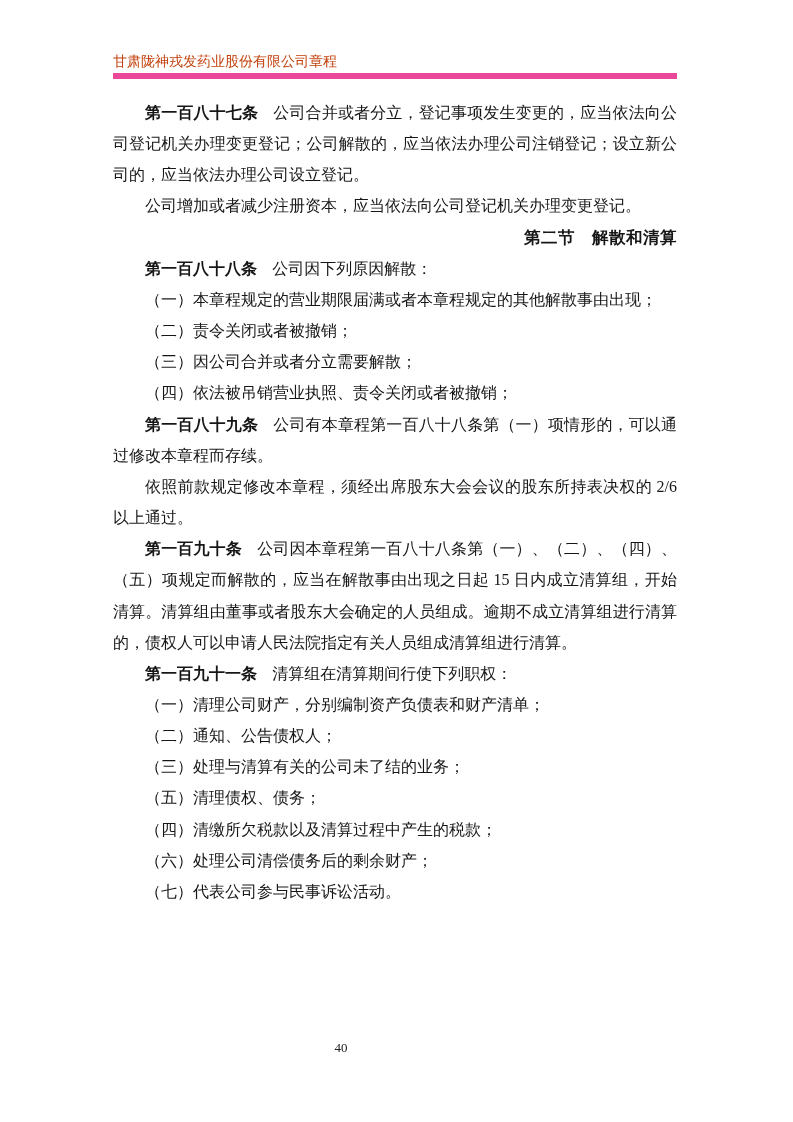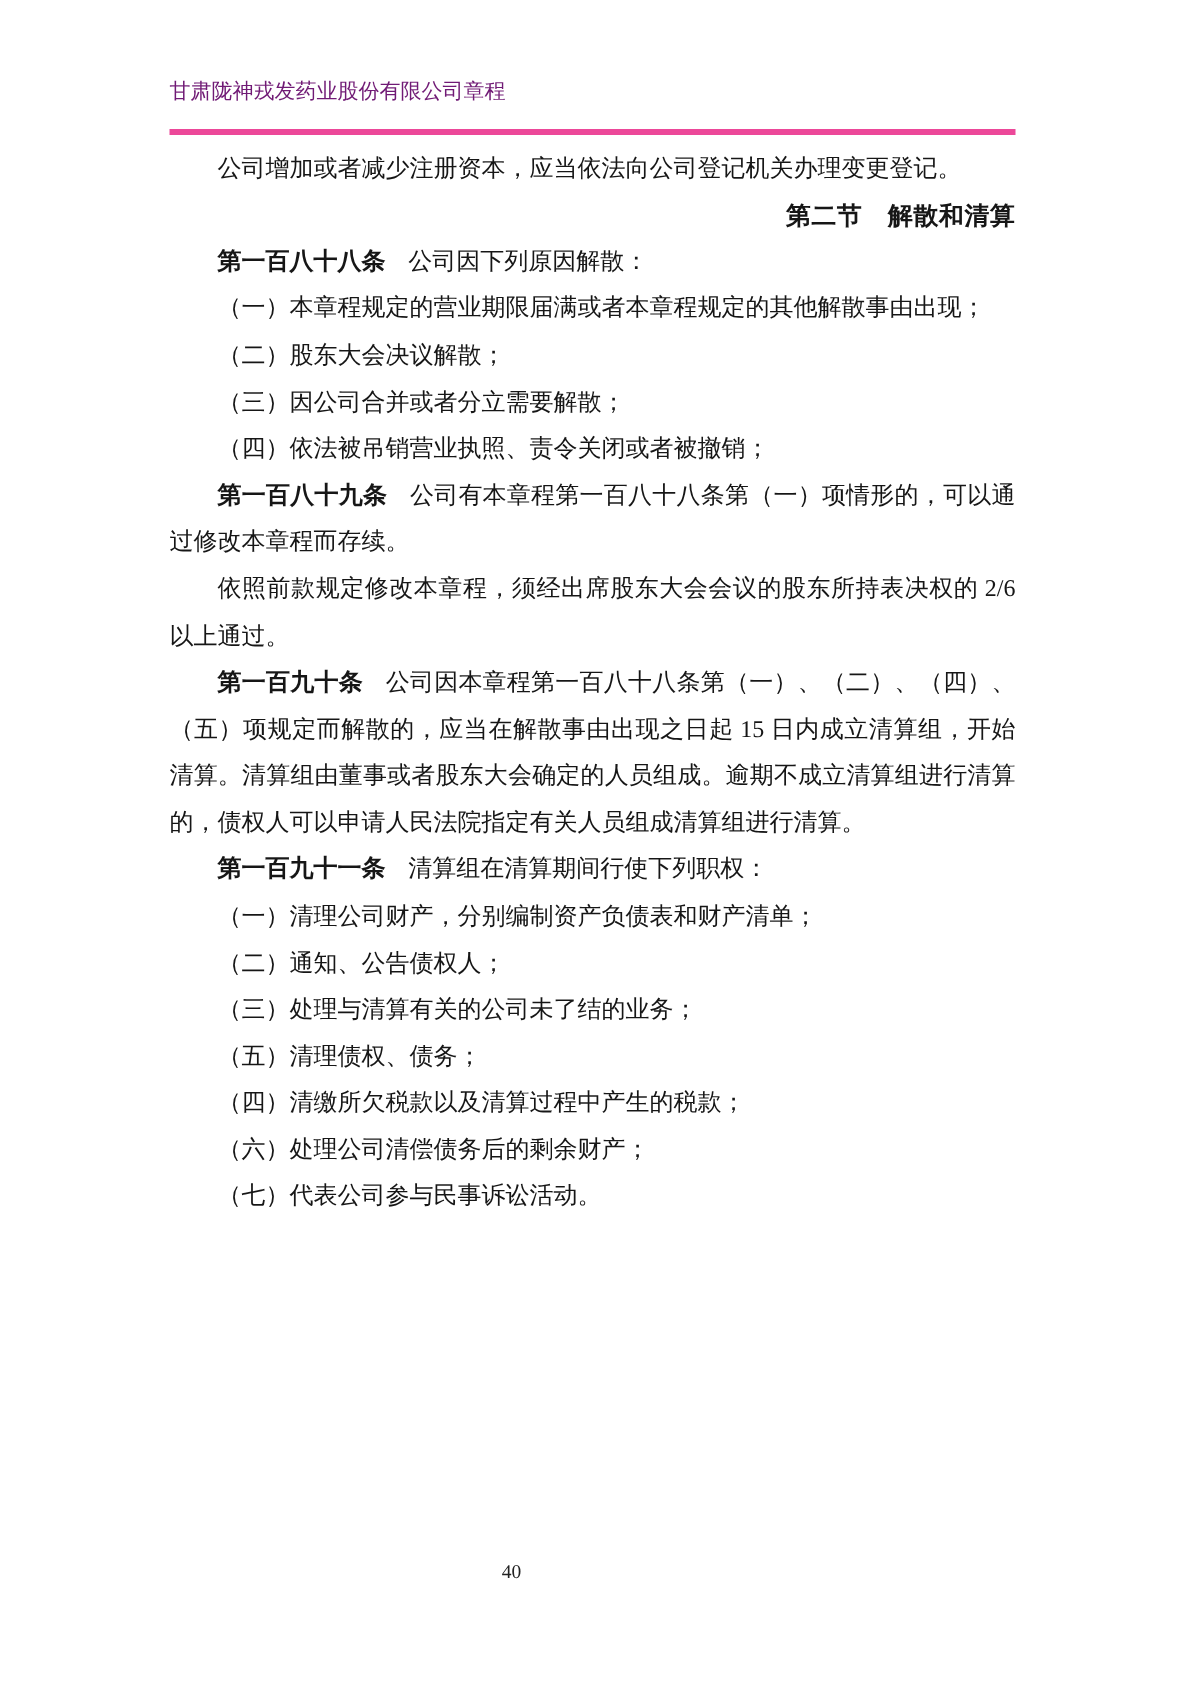--- a/index.html
+++ b/index.html
@@ -9,23 +9,23 @@
     position: relative;
     font-family: "Liberation Serif", "DejaVu Serif", serif;
     color: #1c1c1c;
     overflow: hidden;
   }
   .page { position: absolute; inset: 0; background: #ffffff; }
   .page-header {
     position: absolute;
     left: 113px; width: 564px; top: 52px;
     font-size: 14px; line-height: 20px;
-    color: #701a75;
-    border-bottom: 4px solid #ec4899;
-    padding-bottom: 14px;
+    color: #c2410c;
+    border-bottom: 6px solid #ec4899;
+    padding-bottom: 1px;
   }
   .doc-body {
     position: absolute;
     left: 113px; width: 564px; top: 97px;
     font-size: 16px;
     line-height: 31.15px;
     text-align: justify;
     color: #161616;
   }
   .doc-body p { margin: 0; padding: 0; text-indent: 2em; }
@@ -45,25 +45,26 @@
 </head>
 <body>
 
 <div class="page">
 
   <div class="page-header">
     <span>甘肃陇神戎发药业股份有限公司章程</span>
   </div>
 
   <div class="doc-body">
+      <p class="article"><span class="lead">第一百八十七条</span>公司合并或者分立，登记事项发生变更的，应当依法向公司登记机关办理变更登记；公司解散的，应当依法办理公司注销登记；设立新公司的，应当依法办理公司设立登记。</p>
       <p class="plain">公司增加或者减少注册资本，应当依法向公司登记机关办理变更登记。</p>
       <p class="section">第二节　解散和清算</p>
       <p class="article"><span class="lead">第一百八十八条</span>公司因下列原因解散：</p>
       <p class="plain">（一）本章程规定的营业期限届满或者本章程规定的其他解散事由出现；</p>
-      <p class="plain">（二）股东大会决议解散；</p>
+      <p class="plain">（二）责令关闭或者被撤销；</p>
       <p class="plain">（三）因公司合并或者分立需要解散；</p>
       <p class="plain">（四）依法被吊销营业执照、责令关闭或者被撤销；</p>
       <p class="article"><span class="lead">第一百八十九条</span>公司有本章程第一百八十八条第（一）项情形的，可以通过修改本章程而存续。</p>
       <p class="plain">依照前款规定修改本章程，须经出席股东大会会议的股东所持表决权的 2/6 以上通过。</p>
       <p class="article"><span class="lead">第一百九十条</span>公司因本章程第一百八十八条第（一）、（二）、（四）、（五）项规定而解散的，应当在解散事由出现之日起 15 日内成立清算组，开始清算。清算组由董事或者股东大会确定的人员组成。逾期不成立清算组进行清算的，债权人可以申请人民法院指定有关人员组成清算组进行清算。</p>
       <p class="article"><span class="lead">第一百九十一条</span>清算组在清算期间行使下列职权：</p>
       <p class="plain">（一）清理公司财产，分别编制资产负债表和财产清单；</p>
       <p class="plain">（二）通知、公告债权人；</p>
       <p class="plain">（三）处理与清算有关的公司未了结的业务；</p>
       <p class="plain">（五）清理债权、债务；</p>

